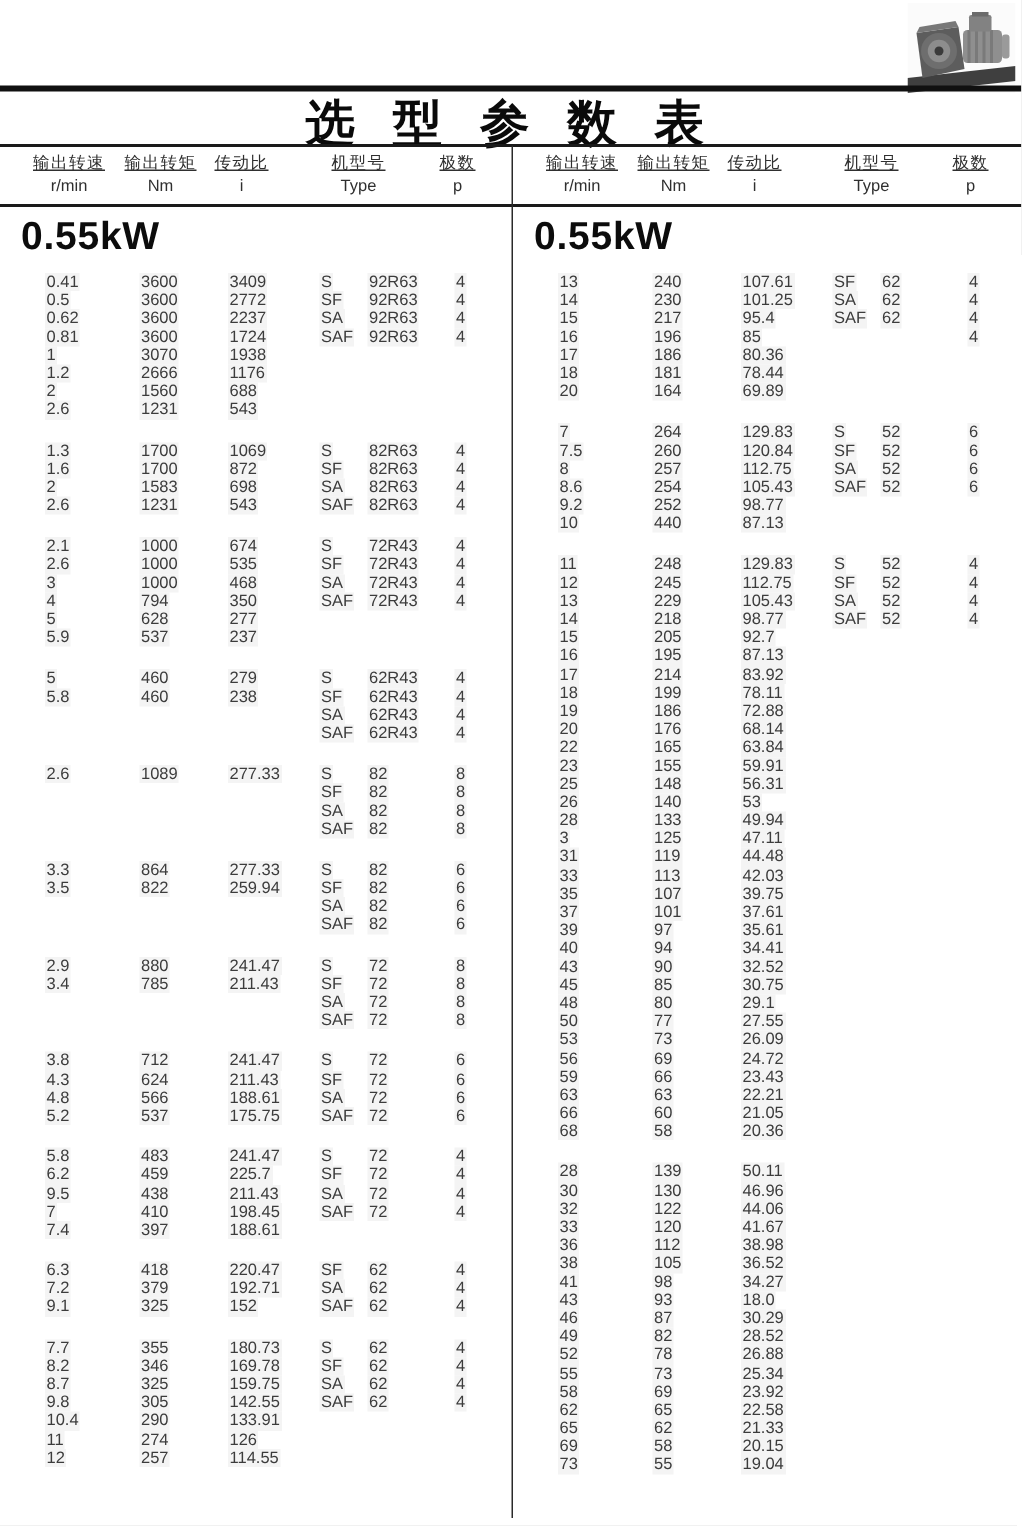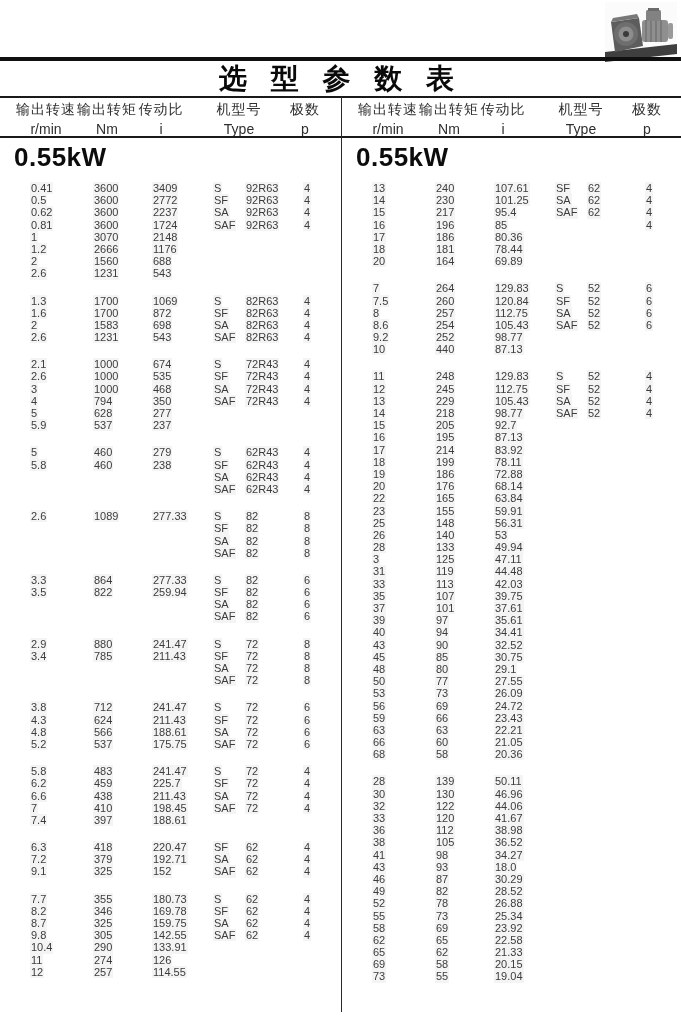--- a/index.html
+++ b/index.html
@@ -4,31 +4,31 @@
 <style>
   html,body{margin:0;padding:0;background:#e8e8e8;}
   .page{
     position:relative;width:681px;height:1017px;background:#ffffff;
     font-family:"Liberation Sans","DejaVu Sans",sans-serif;
     color:#3c3c3c;overflow:hidden;margin:0 auto;
   }
   .top-rule{position:absolute;left:0;top:57px;width:681px;height:4px;background:#101010;}
   .title{
     position:absolute;left:0;top:60px;width:681px;text-align:center;
-    font-size:28px;font-weight:bold;color:#0a0a0a;letter-spacing:8px;
+    font-size:33px;font-weight:bold;color:#0a0a0a;letter-spacing:8px;
   }
   .title-rule{position:absolute;left:0;top:96px;width:681px;height:2px;background:#1a1a1a;}
   .header-rule{position:absolute;left:0;top:136px;width:681px;height:2px;background:#1a1a1a;}
   .vdivider{position:absolute;left:341px;top:97px;width:1px;height:915px;background:#2a2a2a;}
   .header-group{position:absolute;top:101px;width:341px;height:35px;}
   .hg-left{left:0;}
   .hg-right{left:342px;}
   .hcell{position:absolute;transform:translateX(-50%);text-align:center;white-space:nowrap;color:#2f2f2f;}
-  .hcell .cn{font-size:14px;letter-spacing:1px;}
-  .hcell .unit{font-size:14px;margin-top:2px;}
+  .hcell .cn{font-size:11px;letter-spacing:1px;text-decoration:underline;}
+  .hcell .unit{font-size:11px;margin-top:2px;}
   .half{position:absolute;top:142px;width:341px;}
   .half-left{left:0;}
   .half-right{left:342px;}
   .power{font-size:26px;font-weight:bold;color:#0c0c0c;margin:0 0 9px 14px;letter-spacing:0.5px;}
   .block{margin-bottom:15px;}
   .row{position:relative;height:12.2px;font-size:11px;line-height:12.2px;white-space:nowrap;}
   .row span{position:absolute;top:0;}
   .row span.filled{background:#f4f4f4;padding:0 1px;}
   .c-speed{left:30px;}
   .c-torque{left:93px;}
@@ -145,21 +145,21 @@
             <span class="c-speed filled">0.81</span>
             <span class="c-torque filled">3600</span>
             <span class="c-ratio filled">1724</span>
             <span class="c-tprefix filled">SAF</span>
             <span class="c-tsize filled">92R63</span>
             <span class="c-poles filled">4</span>
           </div>
           <div class="row">
             <span class="c-speed filled">1</span>
             <span class="c-torque filled">3070</span>
-            <span class="c-ratio filled">2148</span>
+            <span class="c-ratio filled">1938</span>
           </div>
           <div class="row">
             <span class="c-speed filled">1.2</span>
             <span class="c-torque filled">2666</span>
             <span class="c-ratio filled">1176</span>
           </div>
           <div class="row">
             <span class="c-speed filled">2</span>
             <span class="c-torque filled">1560</span>
             <span class="c-ratio filled">688</span>
@@ -402,21 +402,21 @@
           </div>
           <div class="row">
             <span class="c-speed filled">6.2</span>
             <span class="c-torque filled">459</span>
             <span class="c-ratio filled">225.7</span>
             <span class="c-tprefix filled">SF</span>
             <span class="c-tsize filled">72</span>
             <span class="c-poles filled">4</span>
           </div>
           <div class="row">
-            <span class="c-speed filled">6.6</span>
+            <span class="c-speed filled">9.5</span>
             <span class="c-torque filled">438</span>
             <span class="c-ratio filled">211.43</span>
             <span class="c-tprefix filled">SA</span>
             <span class="c-tsize filled">72</span>
             <span class="c-poles filled">4</span>
           </div>
           <div class="row">
             <span class="c-speed filled">7</span>
             <span class="c-torque filled">410</span>
             <span class="c-ratio filled">198.45</span>

